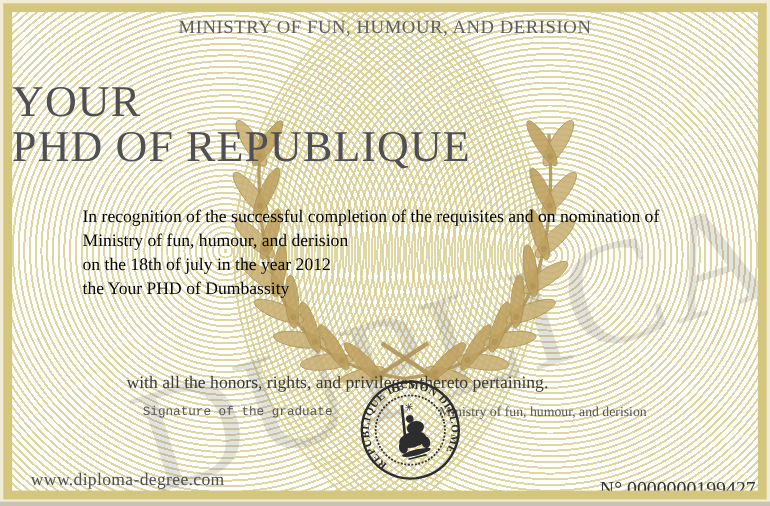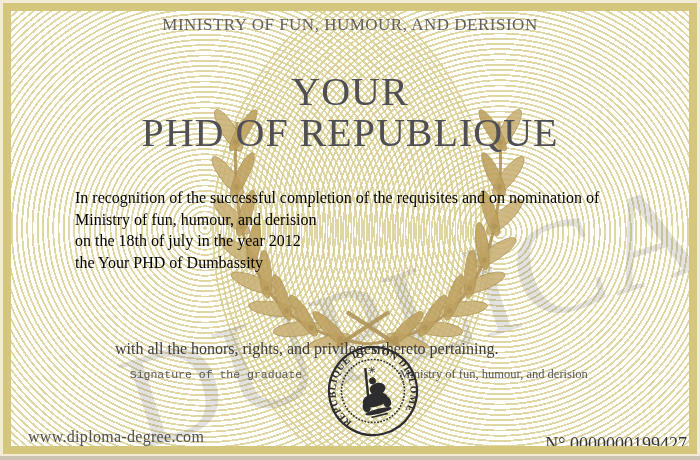--- a/index.html
+++ b/index.html
@@ -40,21 +40,21 @@
     transform:rotate(-18deg);
     z-index:2;white-space:nowrap;
   }
   .wreath{position:absolute;left:196px;top:95px;z-index:3;}
   .txt{position:absolute;z-index:4;}
   .header{
     top:4px;left:0;width:100%;text-align:center;
     font-size:17px;letter-spacing:.5px;color:#5e5e62;
   }
   .title{
-    top:60px;left:0;width:100%;text-align:center;
+    top:60px;left:0;width:100%;
     font-size:40px;line-height:41px;letter-spacing:1px;color:#4f4f54;
   }
   .body-block{
     top:176px;left:64px;width:540px;
     font-size:16px;line-height:21.6px;color:#000000;
   }
   .honors{
     top:296px;left:104px;font-size:16px;color:#3b3b3d;white-space:nowrap;margin-top:33px;
   }
   .sig-label{

